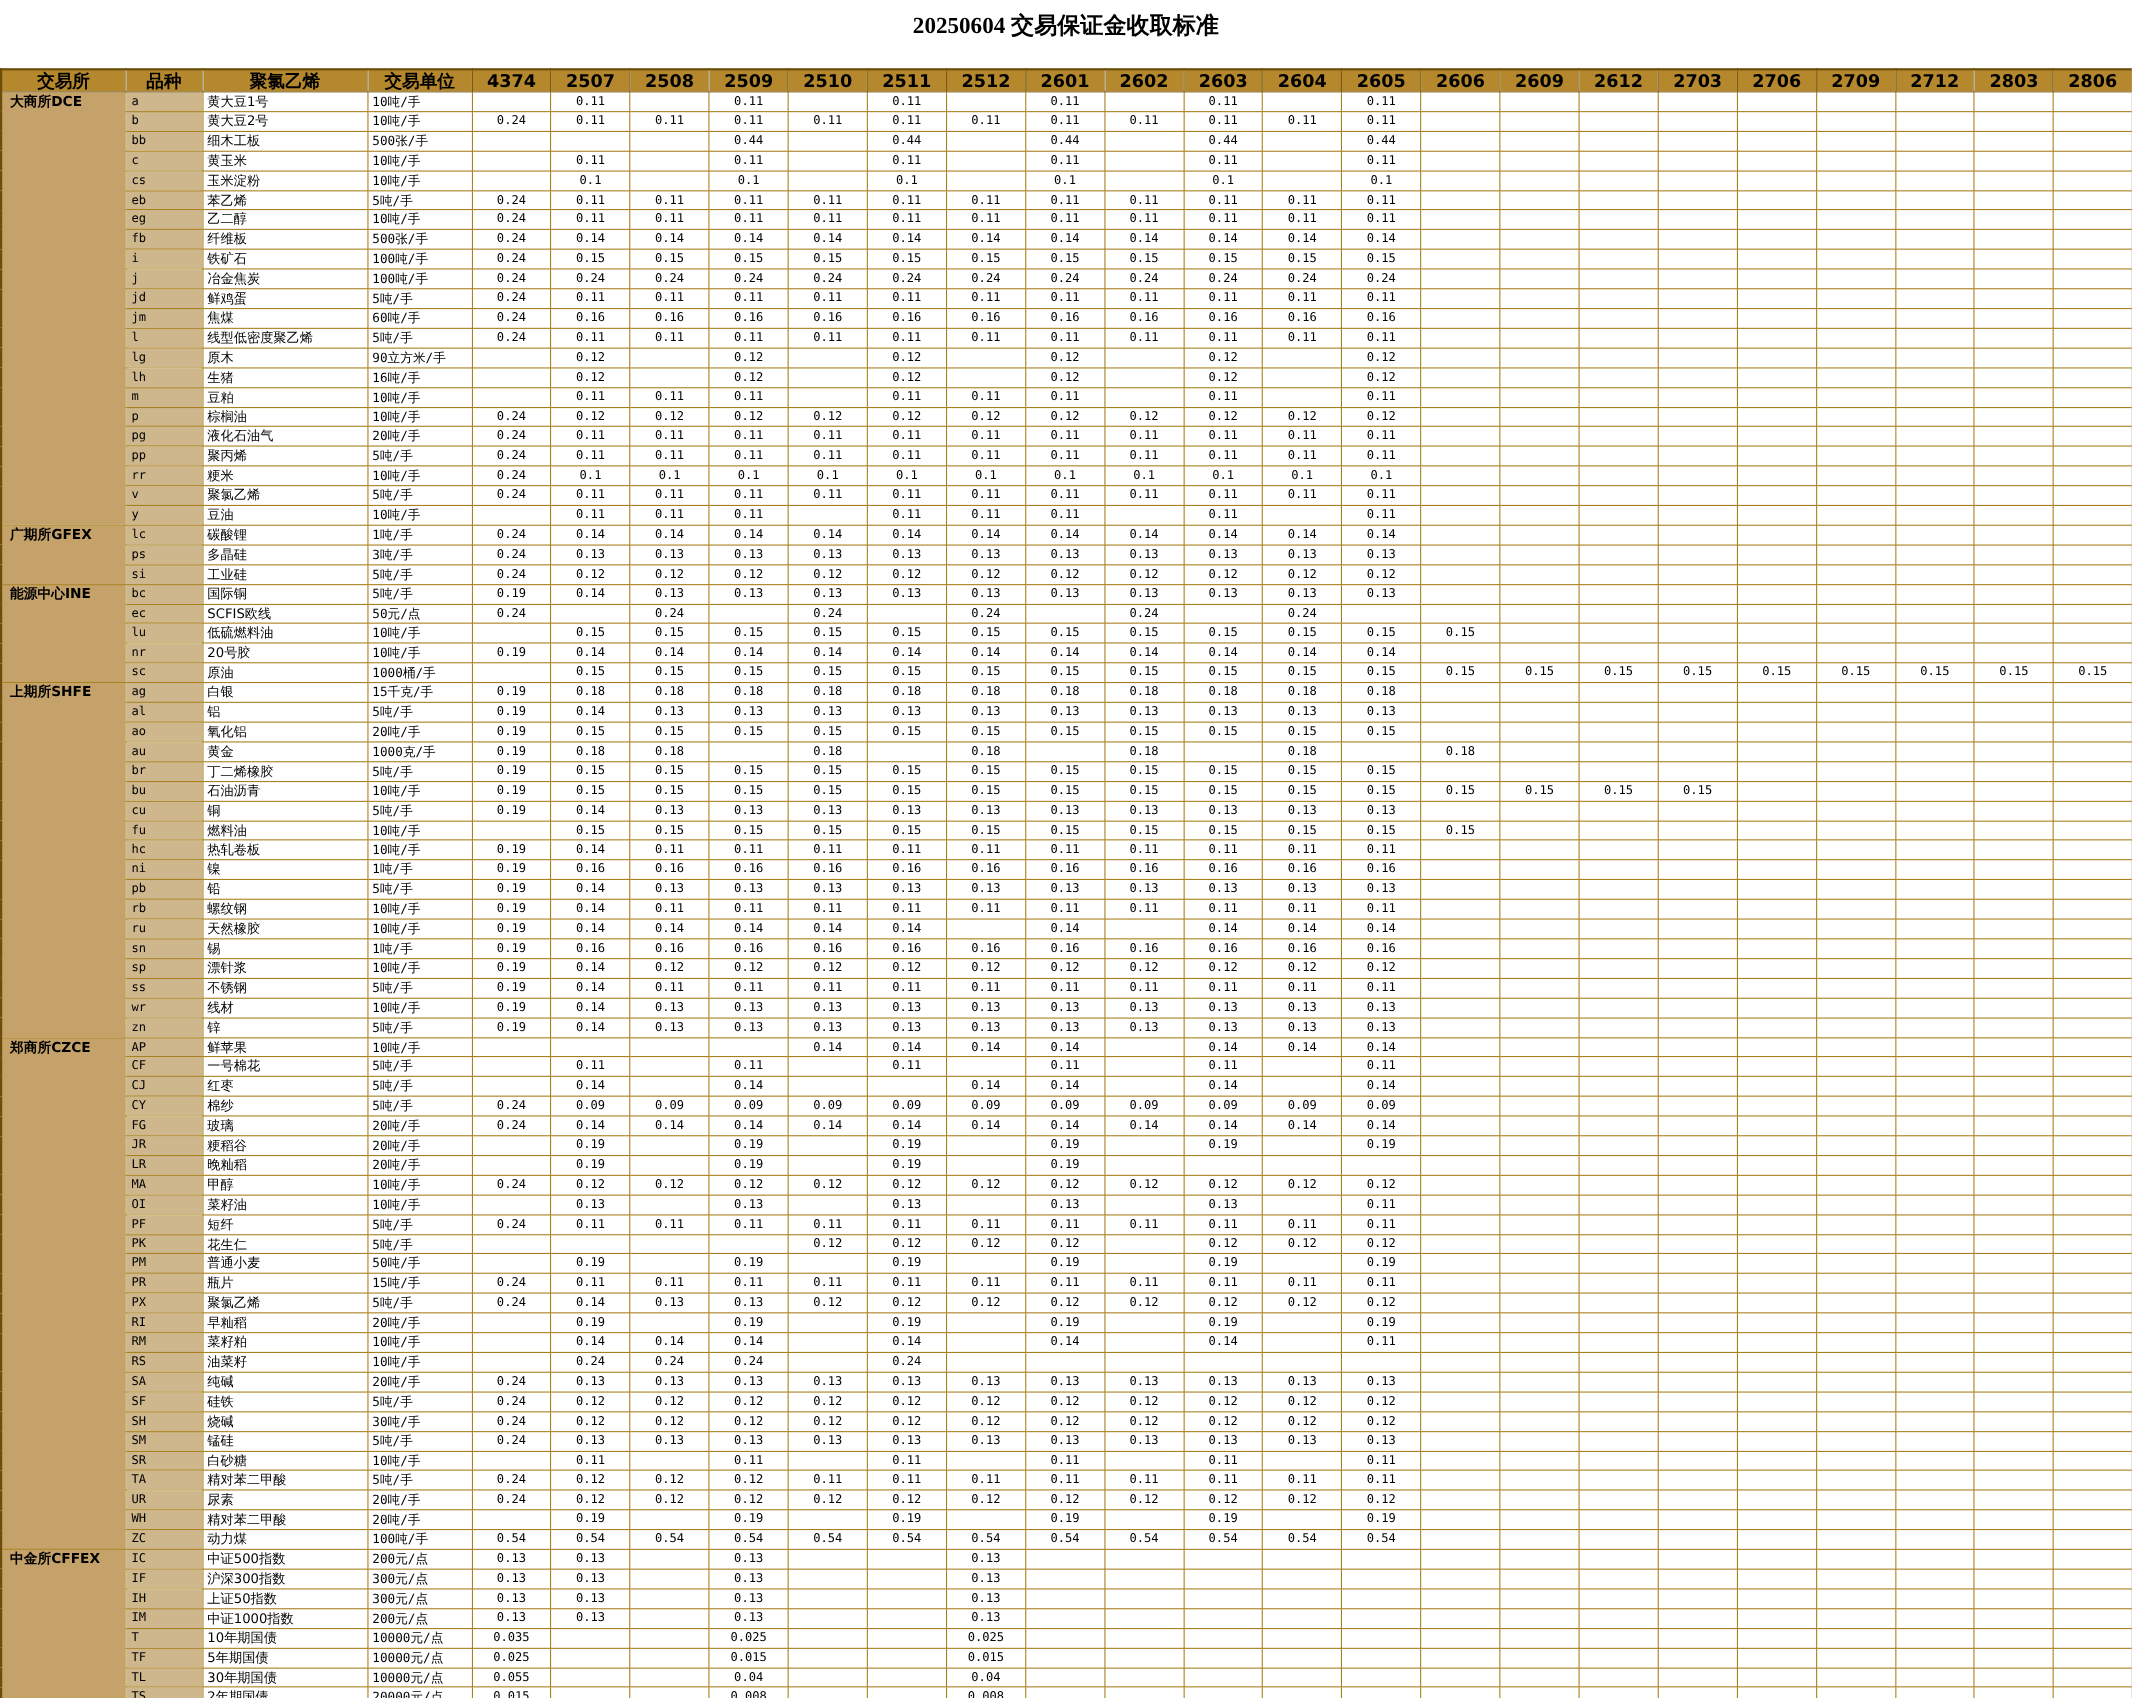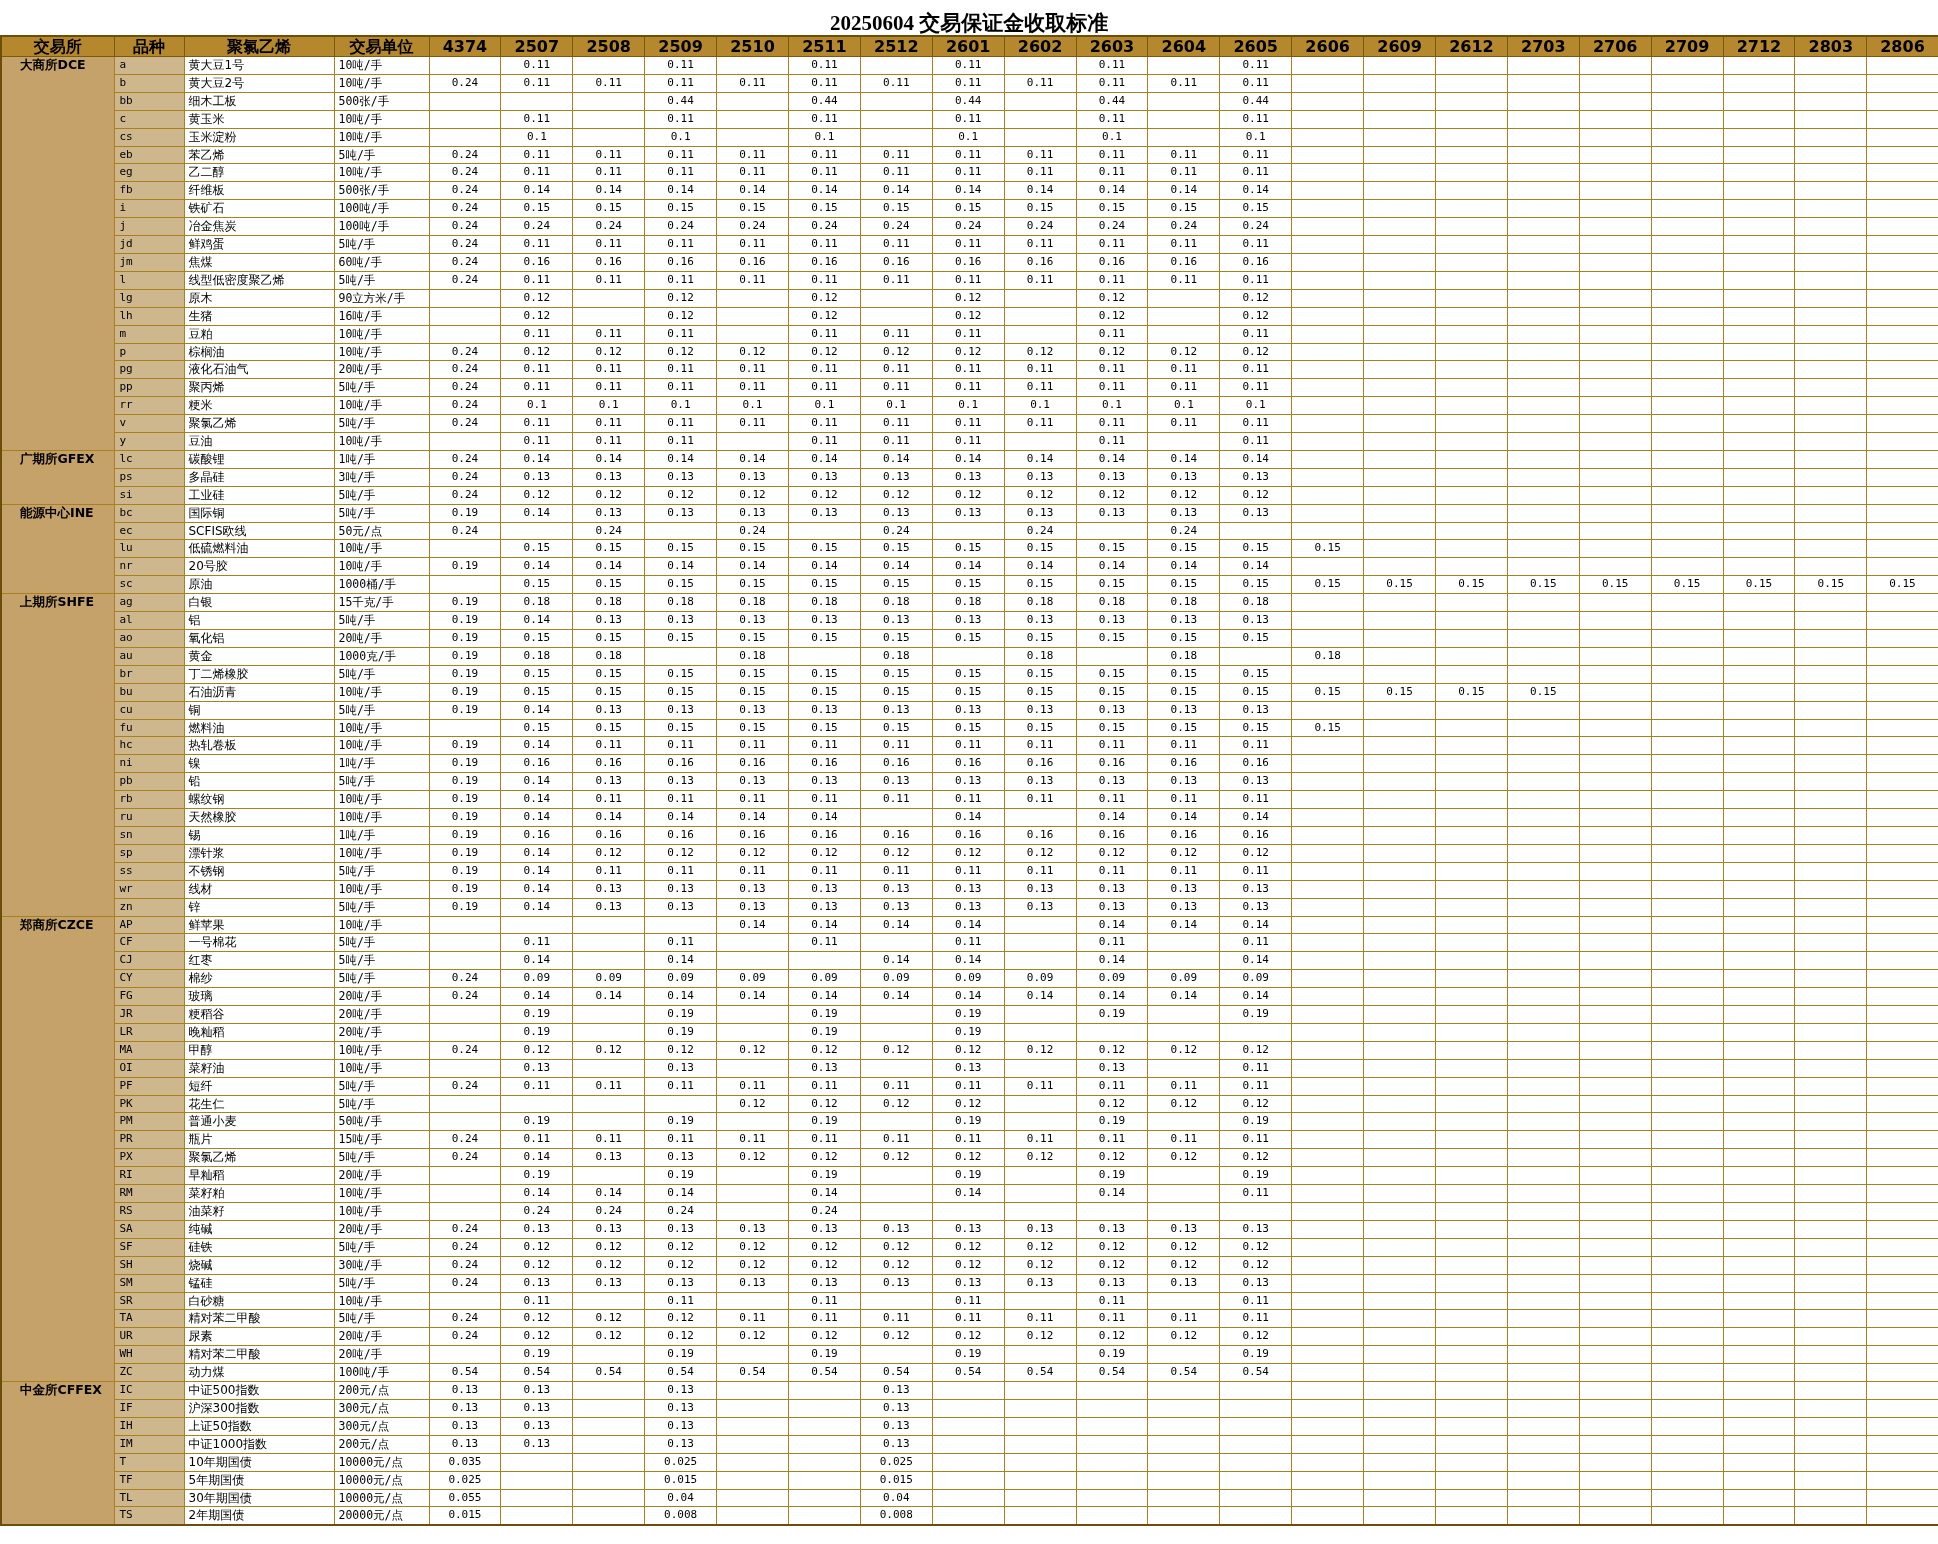--- a/index.html
+++ b/index.html
@@ -1,32 +1,32 @@
 <!DOCTYPE html>
 <html><head>
 <meta charset="utf-8">
 <style>
   html,body { margin:0; padding:0; background:#ffffff; }
   body { width:1938px; height:1544px; overflow:hidden;
          font-family:"DejaVu Sans","Liberation Sans",sans-serif; }
-  .title-bar { height:35px; text-align:center;
+  .title-bar { height:62px; text-align:center;
                font-family:"Liberation Serif","DejaVu Serif",serif;
                font-weight:bold; font-size:21px; color:#000;
                line-height:46px; }
   table.margin-table { border-collapse:collapse; table-layout:fixed;
                        width:1938px; border:2px solid #6B4E08; }
   th, td { border:1px solid #A8811E; padding:0; overflow:hidden;
            white-space:nowrap; height:16.9px; line-height:16.9px;
            font-size:11px; color:#000; text-align:center;
            font-family:"DejaVu Sans Mono","DejaVu Sans",sans-serif; }
   thead th { background:#B5882E; border-color:#7A5A10; font-weight:bold;
              font-size:16px; height:19px; line-height:19px;
              font-family:"DejaVu Sans","Liberation Sans",sans-serif; }
   td.exchange-cell { background:#C5A26A; font-weight:bold; text-align:left;
-                     vertical-align:top; padding-left:18px; font-size:12.5px;
+                     vertical-align:top; padding-left:7px; font-size:12.5px;
                      font-family:"DejaVu Sans","Liberation Sans",sans-serif; }
   td.code-cell { background:#CFB78D; text-align:left; padding-left:5px; }
   td.product-cell { background:#fff; text-align:left; padding-left:4px; font-size:12px;
                     font-family:"DejaVu Sans","Liberation Sans",sans-serif; }
   td.unit-cell { background:#fff; text-align:left; padding-left:4px; font-size:11.5px; }
   td.value-cell { background:#fff; }
   tr.group-start td { border-top:1px solid #7A5A10; }
 </style>
 </head>
 <body>

